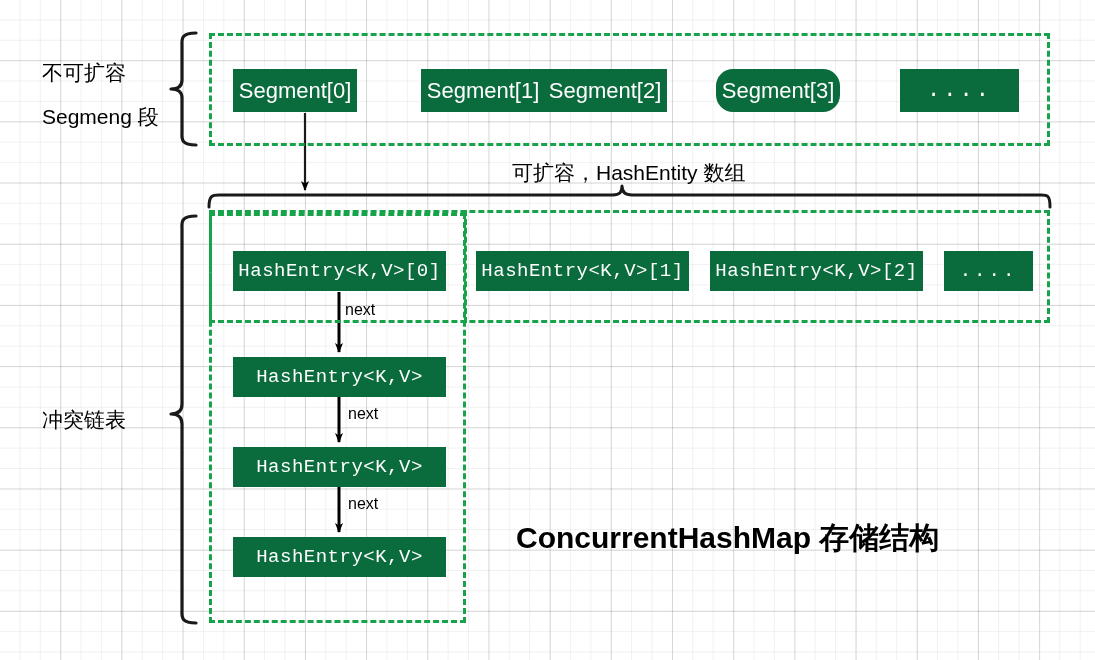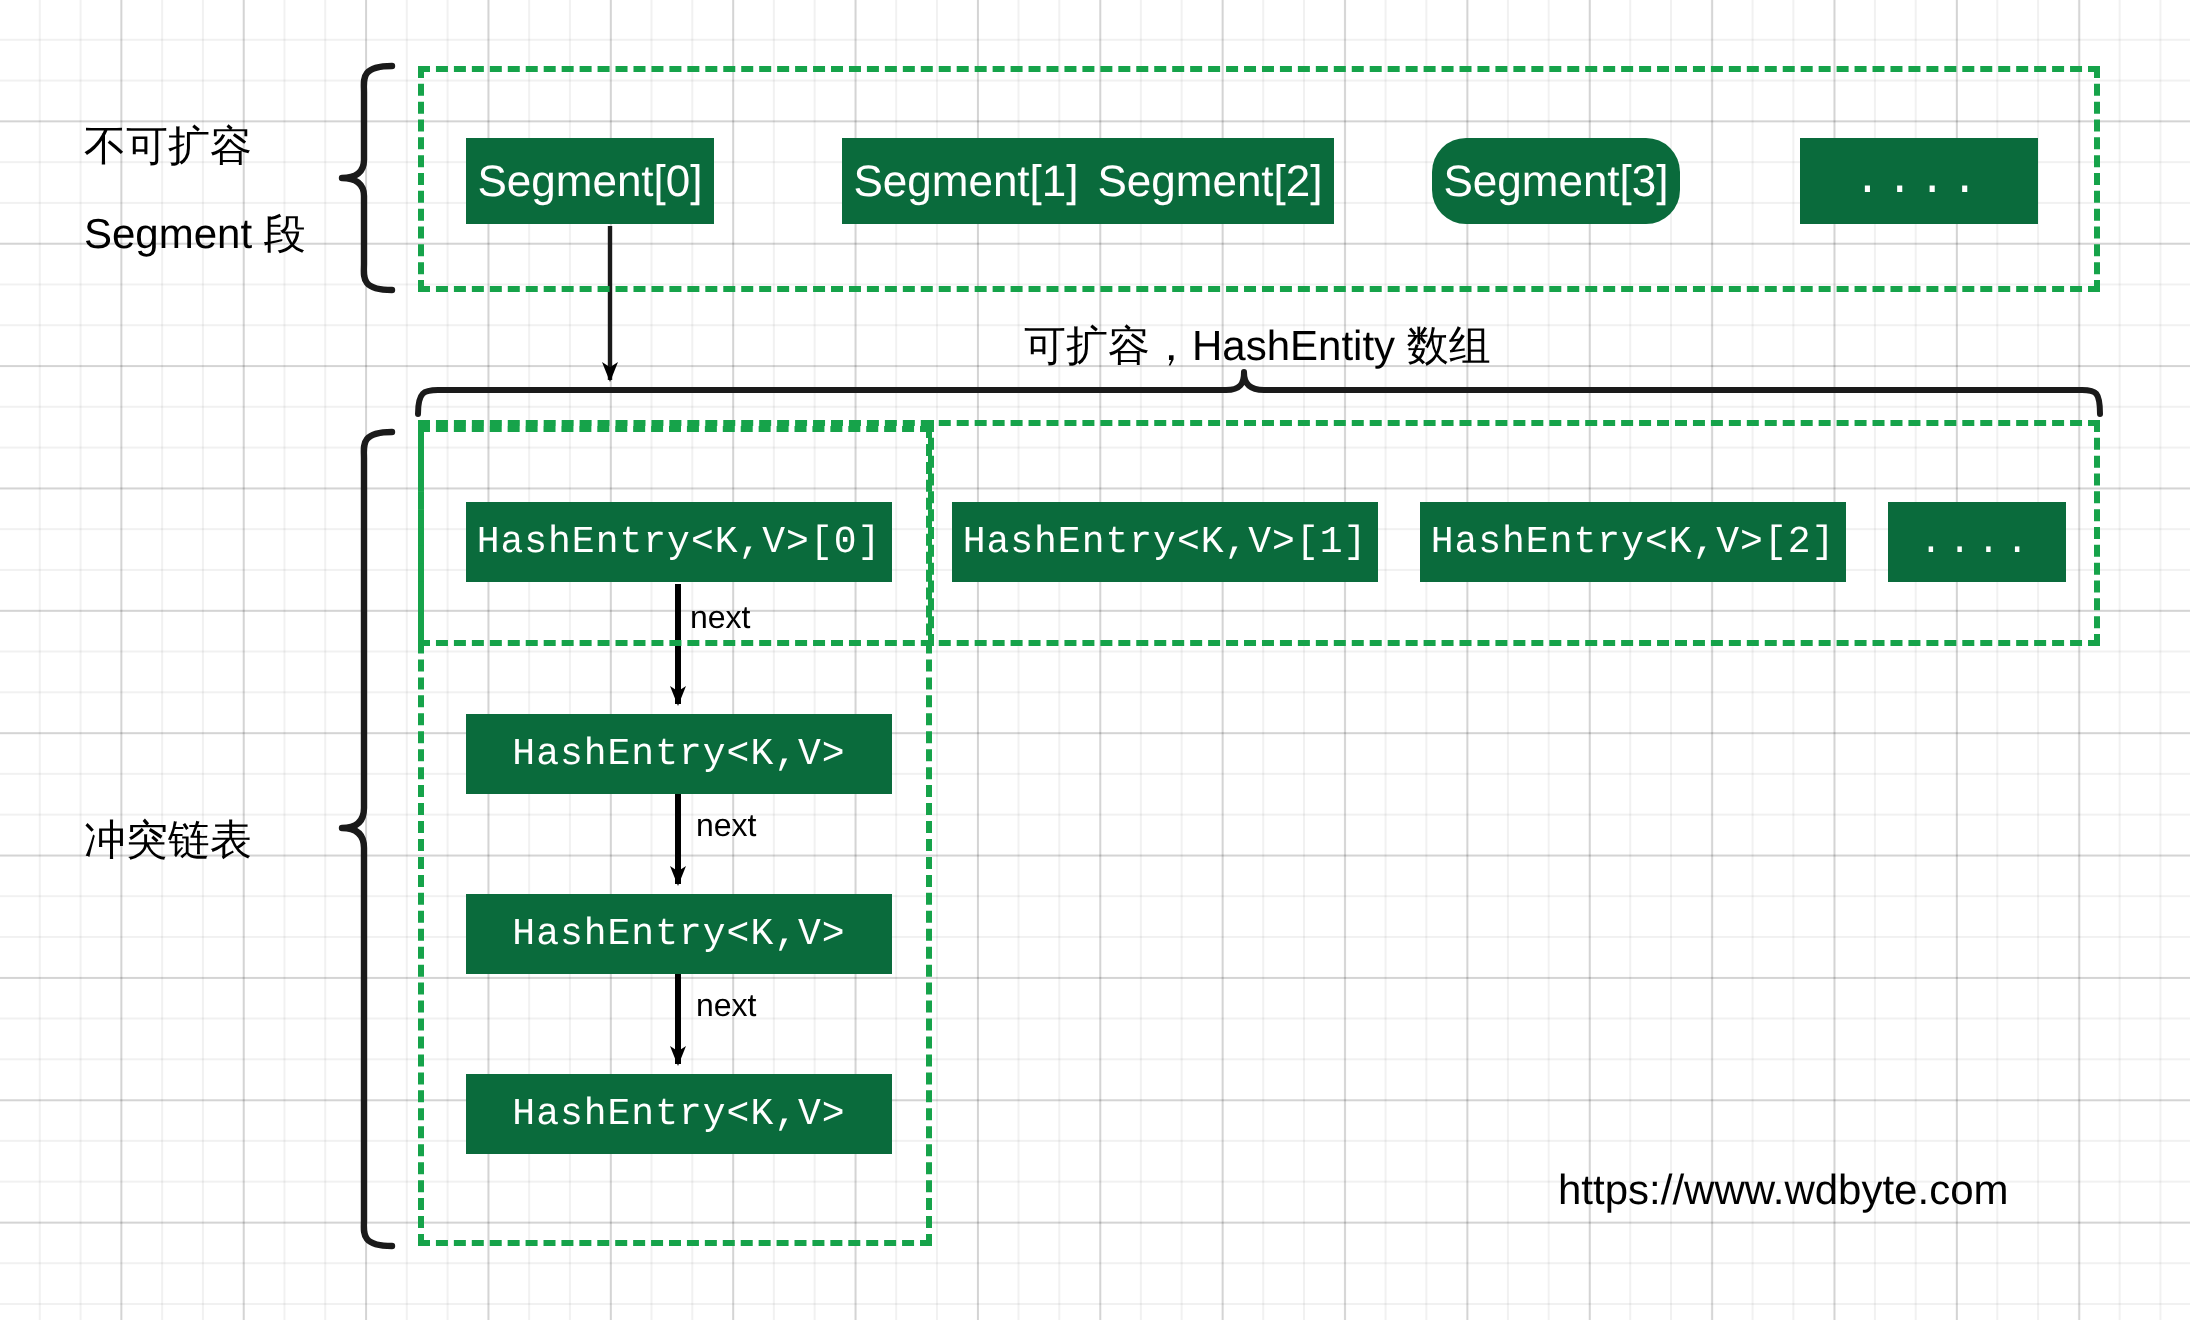--- a/index.html
+++ b/index.html
@@ -165,21 +165,21 @@
     </g>
     <g>
       <line x1="339" y1="397" x2="339" y2="442" stroke="#000000" stroke-width="3" marker-end="url(#arrowhead)"></line>
     </g>
     <g>
       <line x1="339" y1="487" x2="339" y2="532" stroke="#000000" stroke-width="3" marker-end="url(#arrowhead)"></line>
     </g>
   </svg>
 
   <div class="label label-cn" style="left:42px; top:59px;">不可扩容</div>
-  <div class="label label-cn" style="left:42px; top:103px;">Segment 段</div>
+  <div class="label label-cn" style="left:42px; top:103px;">Segmeng 段</div>
 
   <div class="label label-cn" style="left:42px; top:406px;">冲突链表</div>
 
   <div class="dashbox" style="left:209px; top:33px; width:841px; height:113px;"></div>
 
   <div class="gbox seg-box" style="left:233px; top:69px; width:124px;">Segment[0]</div>
   <div class="gbox seg-box" style="left:389px; top:69px; width:124px;margin-left:32px;">Segment[1]</div>
   <div class="gbox seg-box" style="left:543px; top:69px; width:124px;">Segment[2]</div>
   <div class="gbox seg-box" style="left:716px; top:69px; width:124px;border-radius:17px;">Segment[3]</div>
   <div class="gbox seg-box dots" style="left:900px; top:69px; width:119px;">....</div>
@@ -197,15 +197,15 @@
   <div class="dashbox" style="left:209px; top:213px; width:257px; height:410px;"></div>
 
   <div class="label label-next" style="left:345px; top:301px;">next</div>
   <div class="label label-next" style="left:348px; top:405px;">next</div>
   <div class="label label-next" style="left:348px; top:495px;">next</div>
 
   <div class="gbox he-box" style="left:233px; top:357px; width:213px;">HashEntry&lt;K,V&gt;</div>
   <div class="gbox he-box" style="left:233px; top:447px; width:213px;">HashEntry&lt;K,V&gt;</div>
   <div class="gbox he-box" style="left:233px; top:537px; width:213px;">HashEntry&lt;K,V&gt;</div>
 
-  <div class="url" style="left:779px; top:584px;">https://www.wdbyte.com</div>
+  <div class="title" style="left:516px; top:518px;">ConcurrentHashMap 存储结构</div>
 
 </div>
 
 </body></html>

